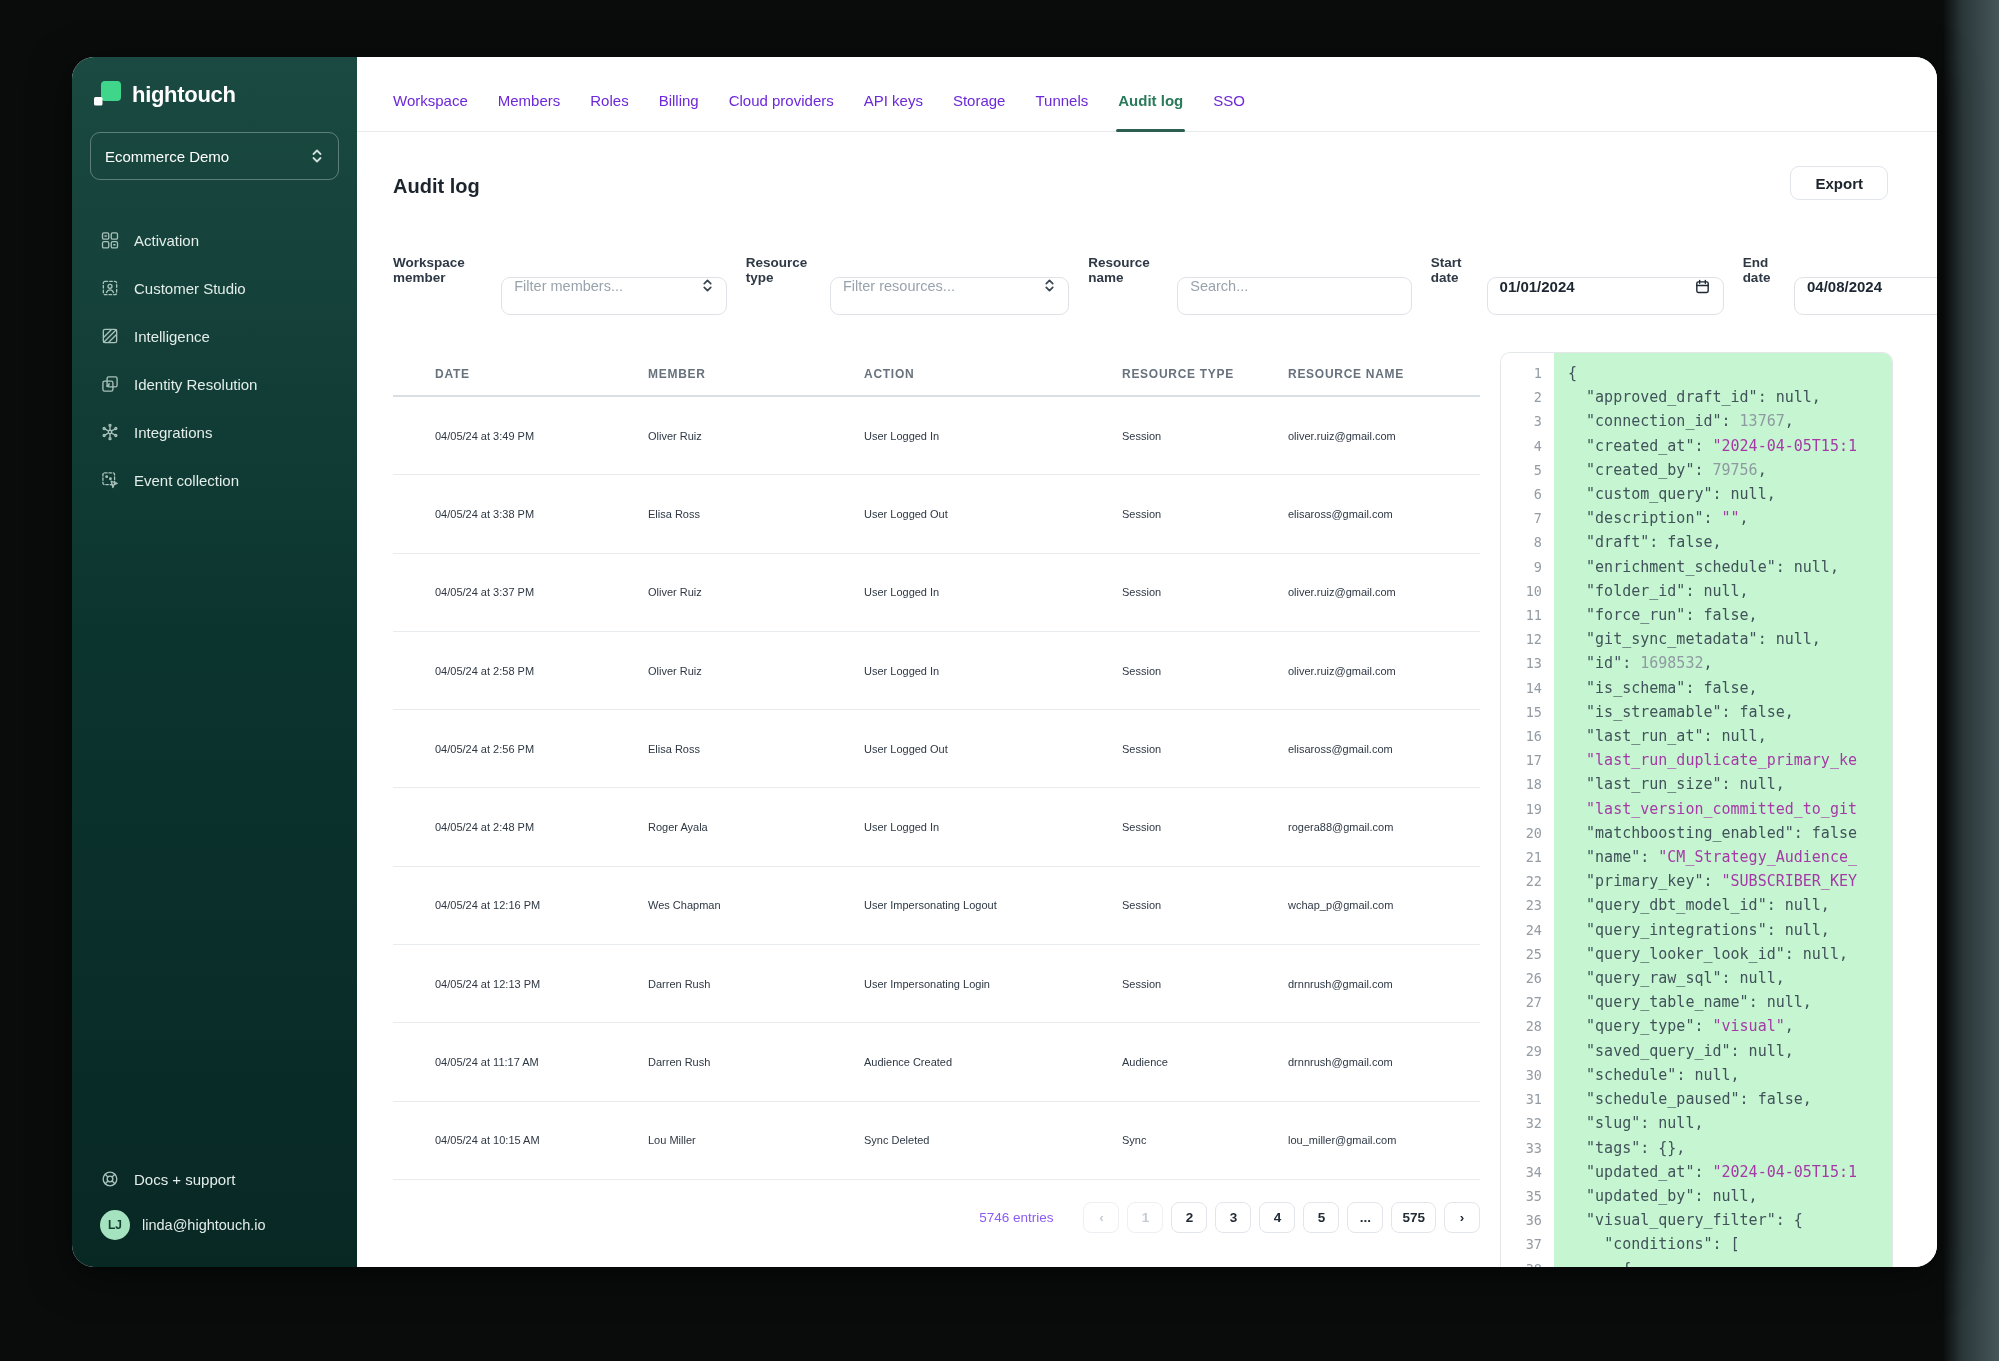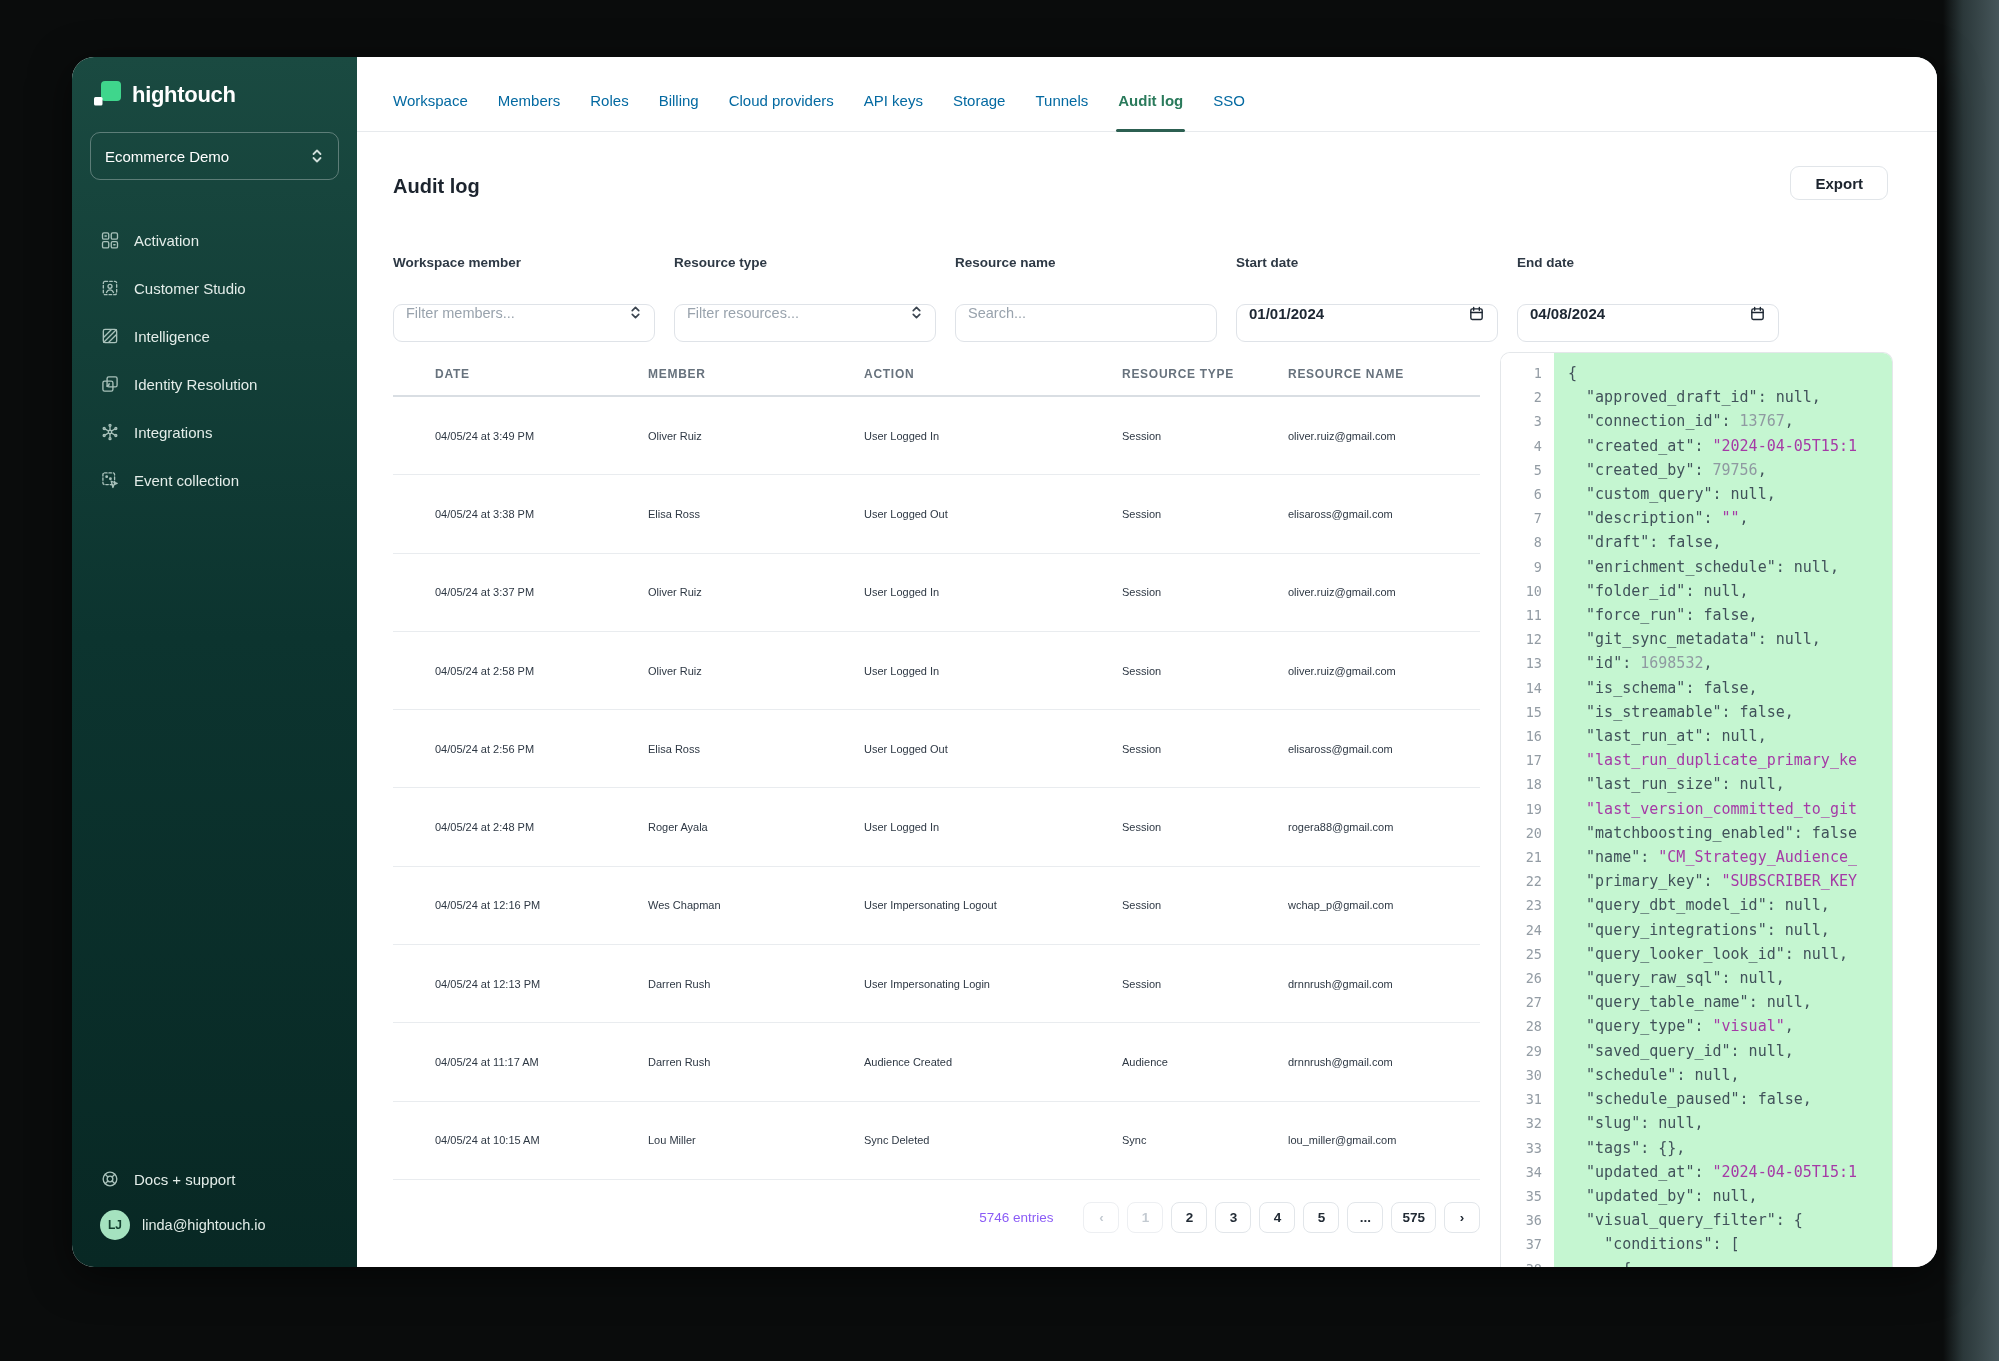--- a/index.html
+++ b/index.html
@@ -40,35 +40,35 @@
     width:30px; height:30px; border-radius:50%; background:#a5e2bf; color:#14402f;
     font-size:12px; font-weight:bold; display:flex; align-items:center; justify-content:center; flex:0 0 30px;
   }
   
   .main { position:relative; flex:1; background:#fff; }
   .tabs-bar {
     position:absolute; left:0; right:0; top:0; height:75px; border-bottom:1px solid #e7eaed;
     display:flex; align-items:flex-end; gap:30px; padding:0 0 0 36px;
   }
   .tab {
-    position:relative; padding-bottom:22px; font-size:15px; color:#0369a1; cursor:pointer; white-space:nowrap;
+    position:relative; padding-bottom:22px; font-size:15px; color:#6d28d9; cursor:pointer; white-space:nowrap;
   }
   .tab.active { color:#2a7a5b; font-weight:bold; }
   .tab.active::after {
     content:""; position:absolute; left:-2px; right:-2px; bottom:-1px; height:3px; background:#2c5f51; border-radius:2px;
   }
   .page-title { position:absolute; left:36px; top:118px; font-size:20px; font-weight:bold; color:#1c242e; }
   .export-btn {
     position:absolute; right:49px; top:109px; height:34px; padding:0 24px;
     background:#fff; border:1px solid #e1e5e9; border-radius:9px;
     font-size:15px; font-weight:bold; color:#1c242e; cursor:pointer;
     font-family:"Liberation Sans", sans-serif;
   }
   .filters { position:absolute; left:36px; top:198px; display:flex; gap:19px; }
-  .fgroup { display:flex; flex-direction:column; }
+  .fgroup { display:flex; }
   .fgroup .flabel { font-size:13.5px; font-weight:bold; color:#2e3945; margin-bottom:12px; }
   .fctrl {
     width:262px; height:38px; border:1px solid #dfe3e8; border-radius:9px; background:#fff;
     display:flex; align-items:flex-start; justify-content:space-between; padding:0 12px; cursor:pointer;margin-top:22px;
   }
   .fctrl .ph { color:#99a3ad; font-size:14.5px; }
   .fctrl .val { color:#1d2733; font-size:15px; font-weight:bold; }
   .fctrl .cicon { color:#3a444f; display:flex; }
   
   .table-wrap { position:absolute; left:36px; top:295px; width:1087px; }

